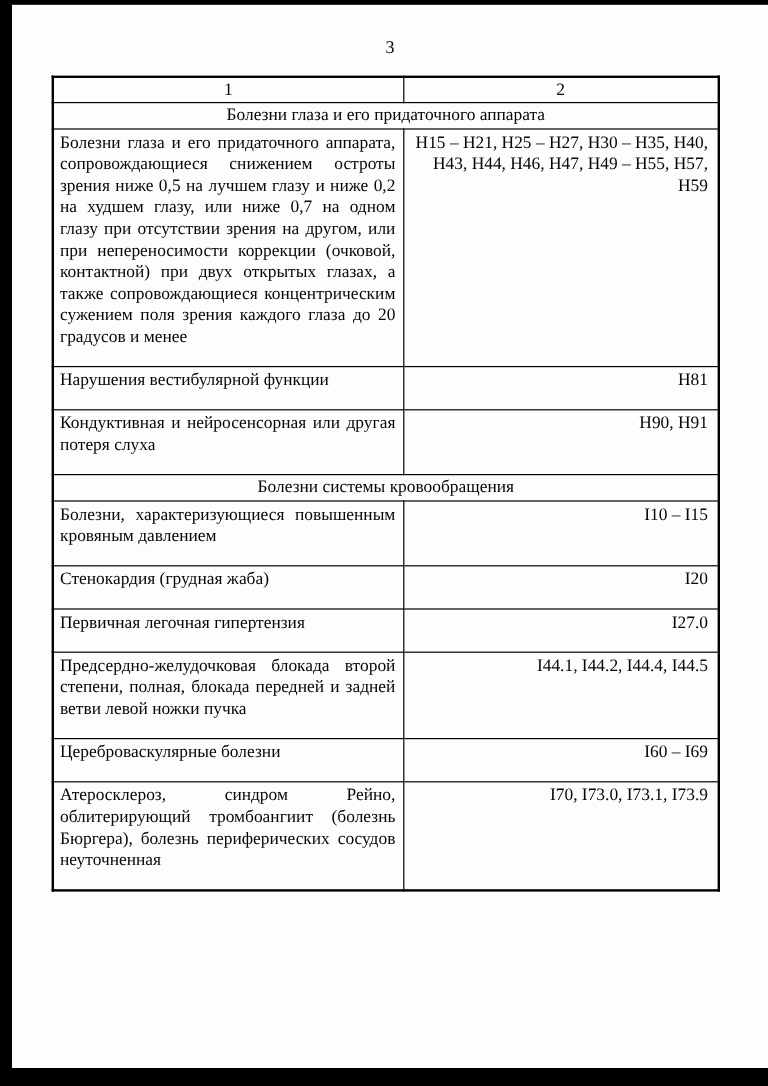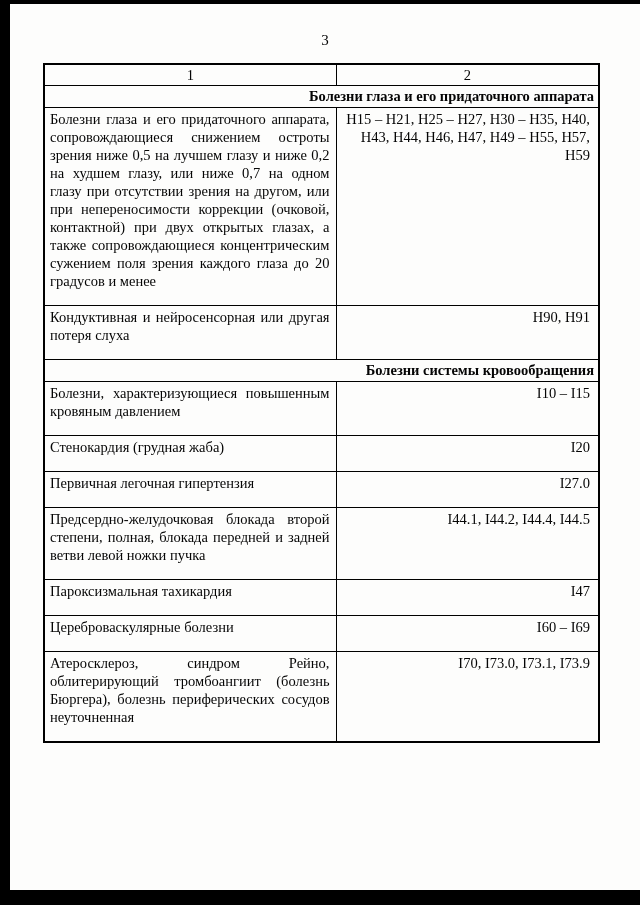--- a/index.html
+++ b/index.html
@@ -61,23 +61,22 @@
     line-height: 18px;
     font-weight: normal;
   }
   th.col-head {
     text-align: center;
     height: 18px;
     padding: 1px 2px;
     border-bottom: 1px solid #000;
   }
   td.section-cell {
-    text-align: right;
+    text-align: center;
     padding: 1px 4px 2px 4px;
-    font-weight: bold;
   }
   td.name-cell {
     text-align: justify;
     padding: 2px 6px 15px 5px;
     margin-left: 42px;
   }
   td.code-cell {
     text-align: right;
     padding: 2px 8px 2px 8px;
   }
@@ -105,20 +104,24 @@
     </thead>
     <tbody>
         <tr>
           <td colspan="2" class="section-cell">Болезни глаза и его придаточного аппарата</td>
         </tr>
         <tr>
           <td class="name-cell">Болезни глаза и его придаточного аппарата, сопровождающиеся снижением остроты зрения ниже 0,5 на лучшем глазу и ниже 0,2 на худшем глазу, или ниже 0,7 на одном глазу при отсутствии зрения на другом, или при непереносимости коррекции (очковой, контактной) при двух открытых глазах, а также сопровождающиеся концентрическим сужением поля зрения каждого глаза до 20 градусов и менее</td>
           <td class="code-cell">H15 – H21, H25 – H27, H30 – H35, H40, H43, H44, H46, H47, H49 – H55, H57, H59</td>
         </tr>
         <tr>
+          <td class="name-cell">Нарушения вестибулярной функции</td>
+          <td class="code-cell">H81</td>
+        </tr>
+        <tr>
           <td class="name-cell">Кондуктивная и нейросенсорная или другая потеря слуха</td>
           <td class="code-cell">H90, H91</td>
         </tr>
         <tr>
           <td colspan="2" class="section-cell">Болезни системы кровообращения</td>
         </tr>
         <tr>
           <td class="name-cell">Болезни, характеризующиеся повышенным кровяным давлением</td>
           <td class="code-cell">I10 – I15</td>
         </tr>
@@ -128,24 +131,20 @@
         </tr>
         <tr>
           <td class="name-cell">Первичная легочная гипертензия</td>
           <td class="code-cell">I27.0</td>
         </tr>
         <tr>
           <td class="name-cell">Предсердно-желудочковая блокада второй степени, полная, блокада передней и задней ветви левой ножки пучка</td>
           <td class="code-cell">I44.1, I44.2, I44.4, I44.5</td>
         </tr>
         <tr>
-          <td class="name-cell">Пароксизмальная тахикардия</td>
-          <td class="code-cell">I47</td>
-        </tr>
-        <tr>
           <td class="name-cell">Цереброваскулярные болезни</td>
           <td class="code-cell">I60 – I69</td>
         </tr>
         <tr>
           <td class="name-cell">Атеросклероз, синдром Рейно, облитерирующий тромбоангиит (болезнь Бюргера), болезнь периферических сосудов неуточненная</td>
           <td class="code-cell">I70, I73.0, I73.1, I73.9</td>
         </tr>
       </tbody>
   </table>
 </div>

